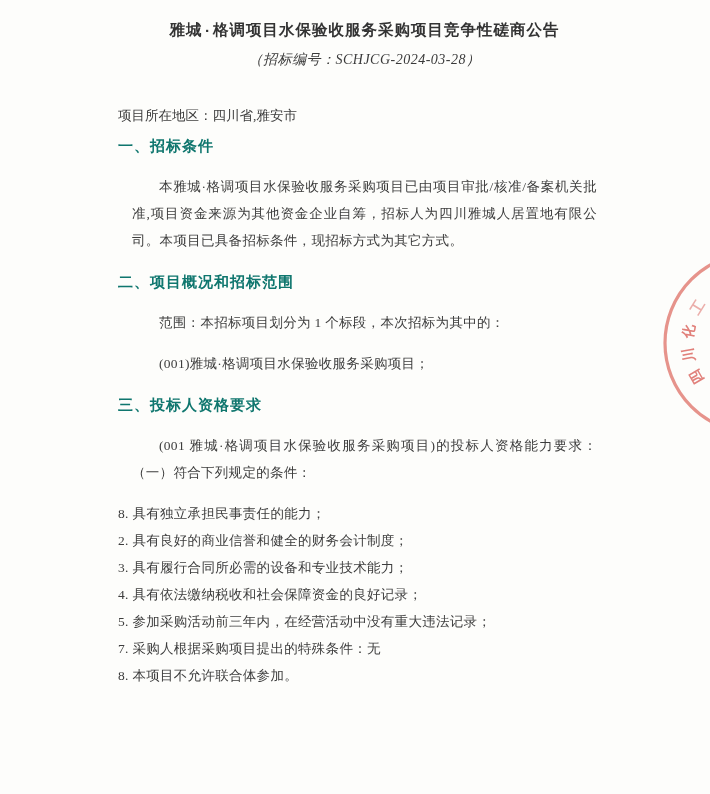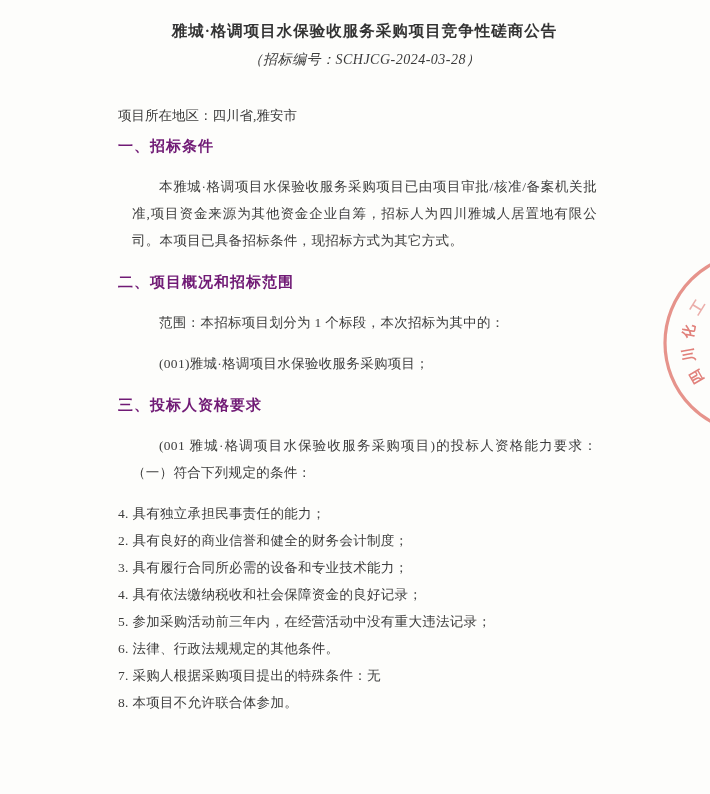--- a/index.html
+++ b/index.html
@@ -18,20 +18,21 @@
     color:#3d3d3d;
   }
   .doc-title {
     padding-top:20px;
     font-size:15.5px;
     line-height:22px;
     font-weight:bold;
     text-align:center;
     color:#333333;
     letter-spacing:1px;
+    font-family:Liberation Mono, monospace;
   }
   .doc-subtitle {
     margin-top:8px;
     font-size:14px;
     line-height:20px;
     text-align:center;
     color:#3a3a3a;
     letter-spacing:0.5px;
     font-style:italic;
   }
@@ -39,21 +40,21 @@
     margin-top:32px;
     font-size:13.5px;
     line-height:27px;
   }
   .sec-heading {
     margin-top:3px;
     font-family:"Liberation Sans","DejaVu Sans",sans-serif;
     font-weight:bold;
     font-size:15px;
     line-height:27px;
-    color:#701a75;
+    color:#0f766e;
     letter-spacing:1px;
   }
   .para {
     margin:14px;
     font-size:13.5px;
     line-height:27px;
     text-align:justify;
     letter-spacing:0.3px;
   }
   .indent { text-indent:2em; }
@@ -94,26 +95,25 @@
 
   <div>
     <div class="sec-heading">二、项目概况和招标范围</div>
     <p class="para indent">范围：本招标项目划分为 1 个标段，本次招标为其中的：</p>
     <p class="para indent">(001)雅城·格调项目水保验收服务采购项目；</p>
   </div>
 
   <div>
     <div class="sec-heading">三、投标人资格要求</div>
     <p class="para indent">(001 雅城·格调项目水保验收服务采购项目)的投标人资格能力要求：（一）符合下列规定的条件：</p>
-    <p class="item">4. 具有独立承担民事责任的能力；</p>
+    <p class="item">8. 具有独立承担民事责任的能力；</p>
     <p class="item">2. 具有良好的商业信誉和健全的财务会计制度；</p>
     <p class="item">3. 具有履行合同所必需的设备和专业技术能力；</p>
     <p class="item">4. 具有依法缴纳税收和社会保障资金的良好记录；</p>
     <p class="item">5. 参加采购活动前三年内，在经营活动中没有重大违法记录；</p>
-    <p class="item">6. 法律、行政法规规定的其他条件。</p>
     <p class="item">7. 采购人根据采购项目提出的特殊条件：无</p>
     <p class="item">8. 本项目不允许联合体参加。</p>
   </div>
 
   <svg class="seal" viewBox="0 0 72 200" width="72" height="200" aria-hidden="true">
     <circle cx="117" cy="90" r="90" fill="none" stroke="#dd6a60" stroke-opacity="0.72" stroke-width="3.2"></circle>
     <text x="59.8" y="123" fill="#d9605a" fill-opacity="0.8" text-anchor="middle" dominant-baseline="middle" transform="rotate(-120 59.8 123)">四</text>
     <text x="52" y="101.5" fill="#d9605a" fill-opacity="0.8" text-anchor="middle" dominant-baseline="middle" transform="rotate(-100 52 101.5)">川</text>
     <text x="52" y="78.5" fill="#d9605a" fill-opacity="0.8" text-anchor="middle" dominant-baseline="middle" transform="rotate(-80 52 78.5)">化</text>
     <text x="61" y="55" fill="#d9605a" fill-opacity="0.5" text-anchor="middle" dominant-baseline="middle" transform="rotate(-58 61 55)">工</text>

